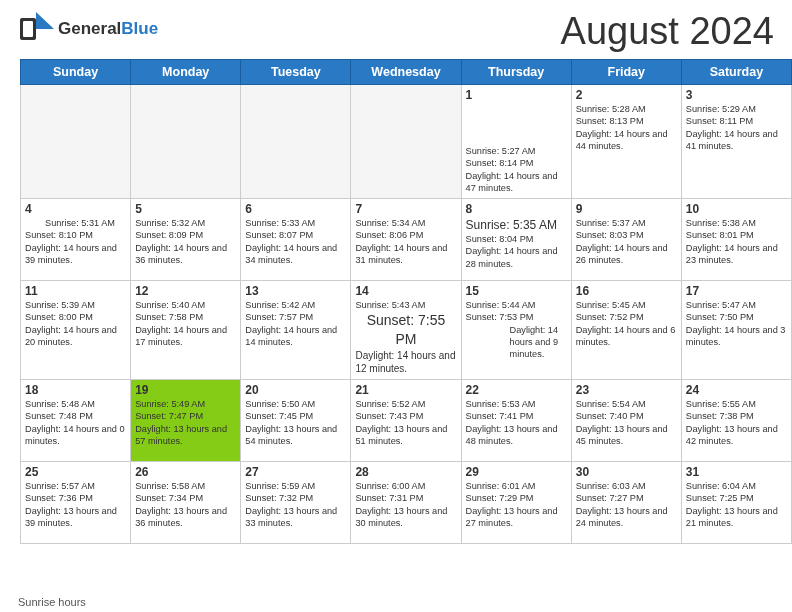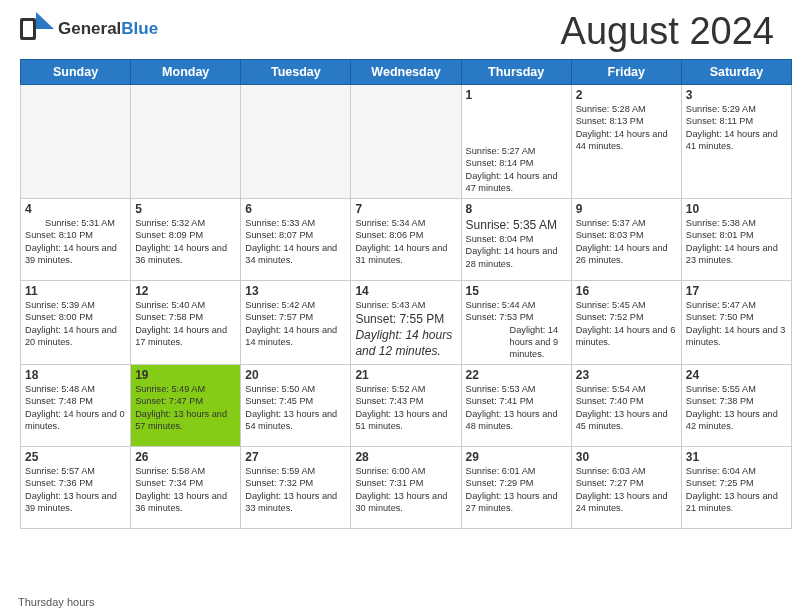--- a/index.html
+++ b/index.html
@@ -131,22 +131,22 @@
             </td>
             <td style="border: 1px solid rgb(204, 204, 204); vertical-align: top; padding: 3px 4px; height: 82px; background: rgb(255, 255, 255);">
               <div style="font-size: 12px; font-weight: bold; color: rgb(51, 51, 51); margin-bottom: 1px;">13</div>
               <div style="font-size: 9.2px; color: rgb(51, 51, 51); line-height: 1.35;">Sunrise: 5:42 AM</div>
               <div style="font-size: 9.2px; color: rgb(51, 51, 51); line-height: 1.35;">Sunset: 7:57 PM</div>
               <div style="font-size: 9.2px; color: rgb(51, 51, 51); line-height: 1.35;">Daylight: 14 hours and 14 minutes.</div>
             </td>
             <td style="border: 1px solid rgb(204, 204, 204); vertical-align: top; padding: 3px 4px; height: 82px; background: rgb(255, 255, 255);">
               <div style="font-size: 12px; font-weight: bold; color: rgb(51, 51, 51); margin-bottom: 1px;">14</div>
               <div style="font-size: 9.2px; color: rgb(51, 51, 51); line-height: 1.35;">Sunrise: 5:43 AM</div>
-              <div style="font-size: 12px; color: rgb(51, 51, 51); line-height: 1.35;">Sunset: 7:55 PM</div>
-              <div style="font-size: 12px; color: rgb(51, 51, 51); line-height: 1.35; font-style: italic;">Daylight: 14 hours and 12 minutes.</div>
+              <div style="font-size: 14px; color: rgb(51, 51, 51); line-height: 1.35; text-align: center;">Sunset: 7:55 PM</div>
+              <div style="font-size: 10px; color: rgb(51, 51, 51); line-height: 1.35;">Daylight: 14 hours and 12 minutes.</div>
             </td>
             <td style="border: 1px solid rgb(204, 204, 204); vertical-align: top; padding: 3px 4px; height: 82px; background: rgb(255, 255, 255);">
               <div style="font-size: 12px; font-weight: bold; color: rgb(51, 51, 51); margin-bottom: 1px;">15</div>
               <div style="font-size: 9.2px; color: rgb(51, 51, 51); line-height: 1.35;">Sunrise: 5:44 AM</div>
               <div style="font-size: 9.2px; color: rgb(51, 51, 51); line-height: 1.35;">Sunset: 7:53 PM</div>
               <div style="font-size: 9.2px; color: rgb(51, 51, 51); line-height: 1.35; margin-left: 44px;">Daylight: 14 hours and 9 minutes.</div>
             </td>
             <td style="border: 1px solid rgb(204, 204, 204); vertical-align: top; padding: 3px 4px; height: 82px; background: rgb(255, 255, 255);">
               <div style="font-size: 12px; font-weight: bold; color: rgb(51, 51, 51); margin-bottom: 1px;">16</div>
               <div style="font-size: 9.2px; color: rgb(51, 51, 51); line-height: 1.35;">Sunrise: 5:45 AM</div>
@@ -246,15 +246,15 @@
               <div style="font-size: 9.2px; color: rgb(51, 51, 51); line-height: 1.35;">Sunrise: 6:04 AM</div>
               <div style="font-size: 9.2px; color: rgb(51, 51, 51); line-height: 1.35;">Sunset: 7:25 PM</div>
               <div style="font-size: 9.2px; color: rgb(51, 51, 51); line-height: 1.35;">Daylight: 13 hours and 21 minutes.</div>
             </td>
           </tr>
         </tbody>
     </table>
   </div>
 
   <div style="padding: 3px 18px 4px 18px; font-size:11px; color:#555;">
-    <span>Thursday hours</span>
+    <span>Sunrise hours</span>
   </div>
 </div>
 
 </body></html>

